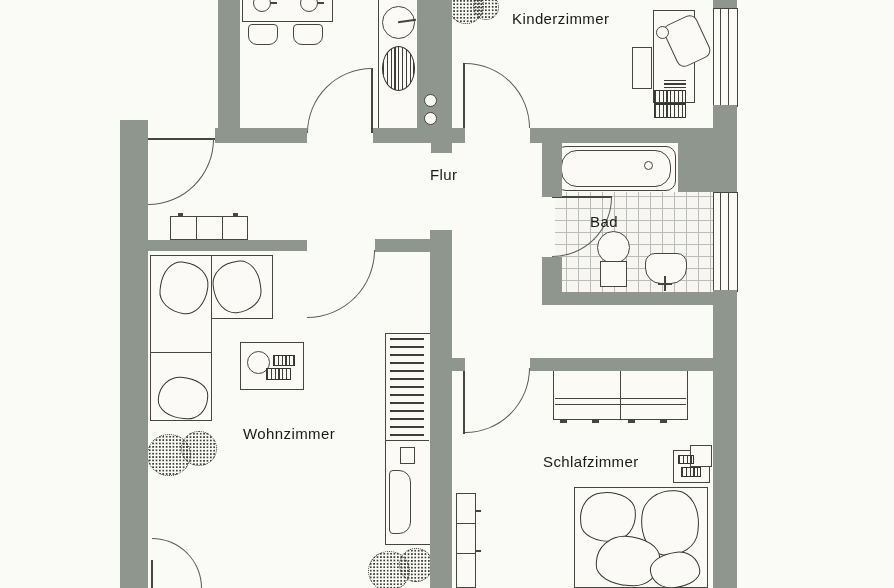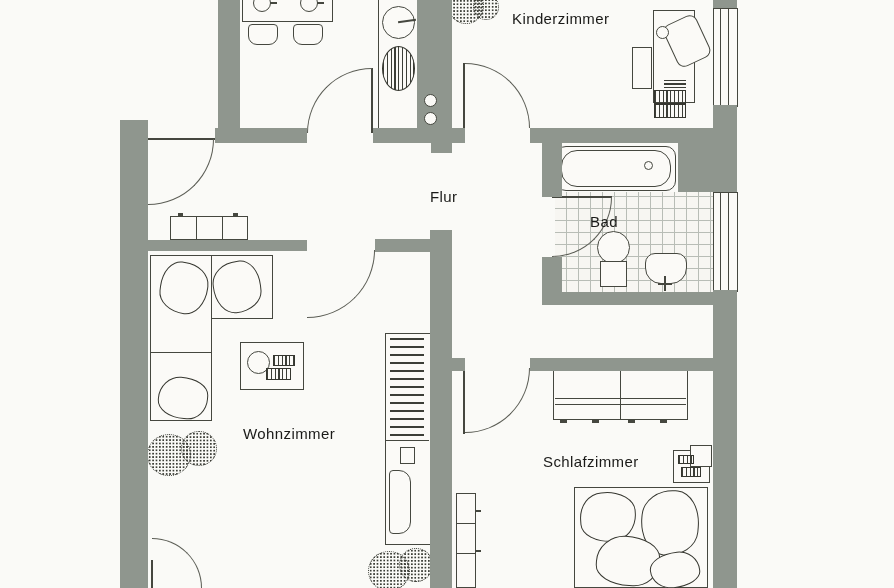--- a/index.html
+++ b/index.html
@@ -155,18 +155,18 @@
   <div class="w" style="left:713px;top:0;width:24px;height:8px;"></div>
   <div class="win v" style="left:713px;top:8px;width:23px;height:97px;"></div>
   <div class="w" style="left:713px;top:105px;width:24px;height:87px;"></div>
   <div class="win v" style="left:713px;top:192px;width:23px;height:98px;"></div>
   <div class="w" style="left:713px;top:290px;width:24px;height:298px;"></div>
 
   <div class="circ" style="left:424px;top:94px;width:13px;height:13px;border-width:1.3px;"></div>
   <div class="circ" style="left:424px;top:112px;width:13px;height:13px;border-width:1.3px;"></div>
 
   <div class="lbl" style="left:512px;top:10px;">Kinderzimmer</div>
-  <div class="lbl" style="left:430px;top:188px;">Flur</div>
+  <div class="lbl" style="left:430px;top:166px;">Flur</div>
   <div class="lbl" style="left:590px;top:213px;">Bad</div>
   <div class="lbl" style="left:243px;top:425px;">Wohnzimmer</div>
   <div class="lbl" style="left:543px;top:453px;">Schlafzimmer</div>
 
 </div>
 
 </body></html>

